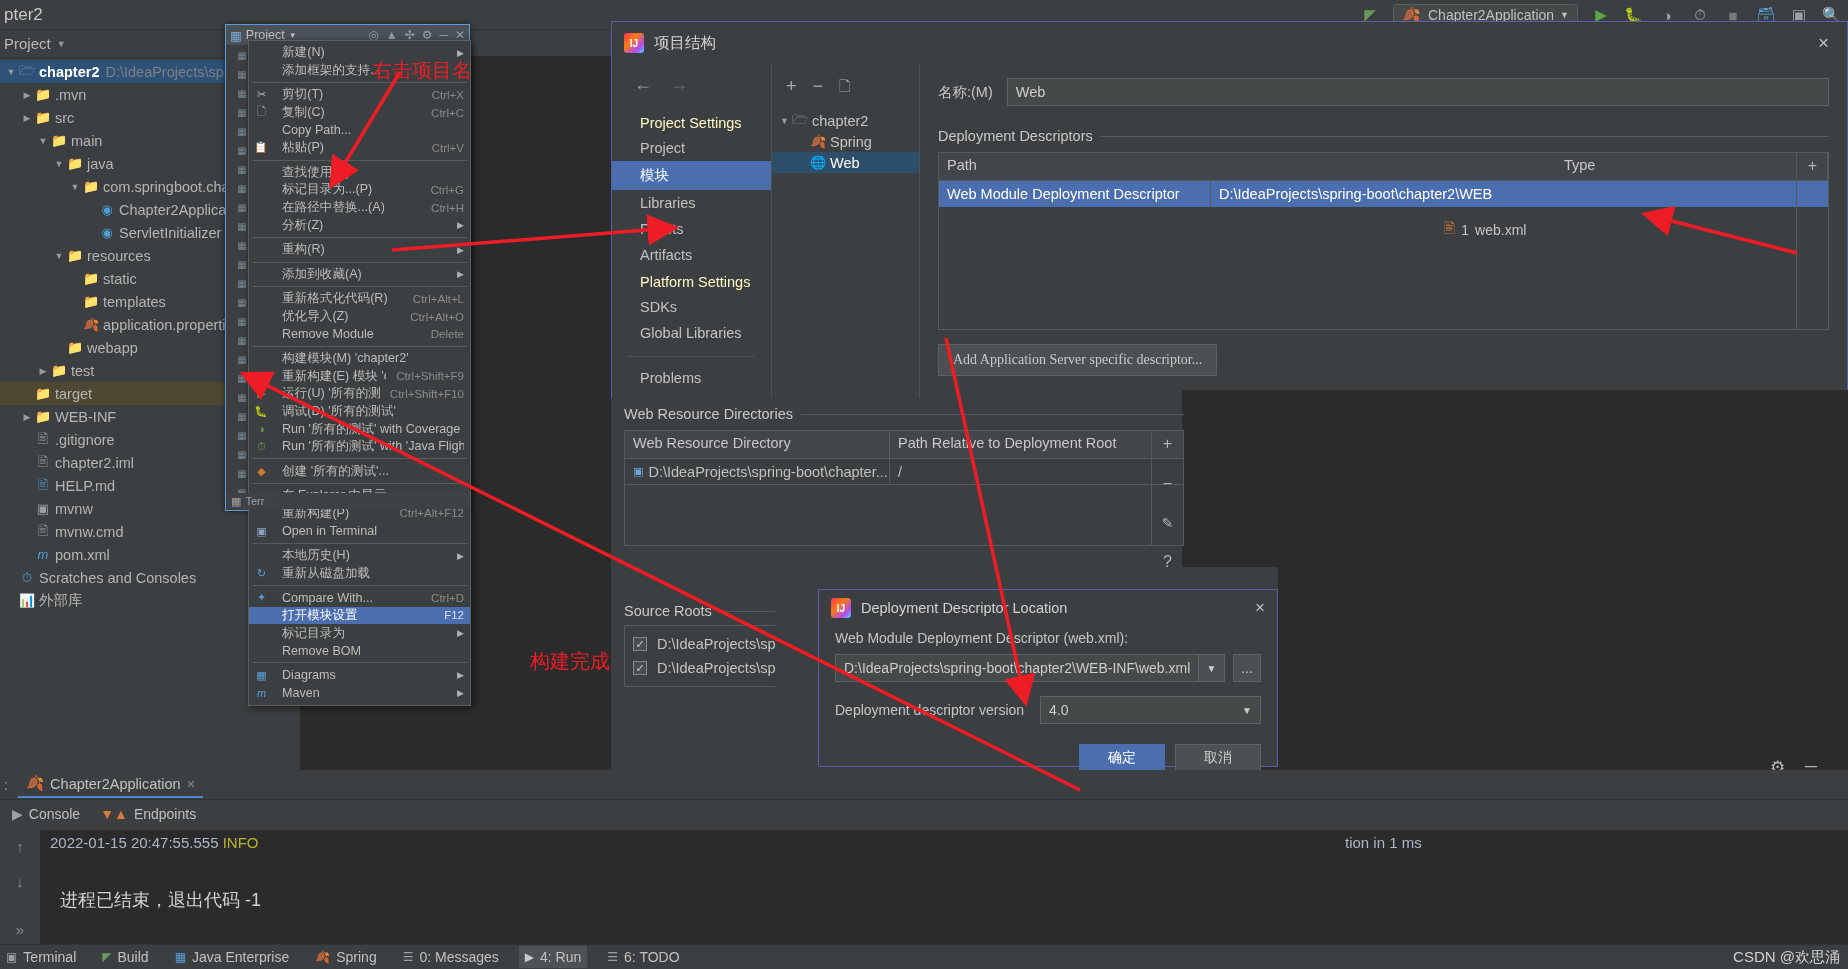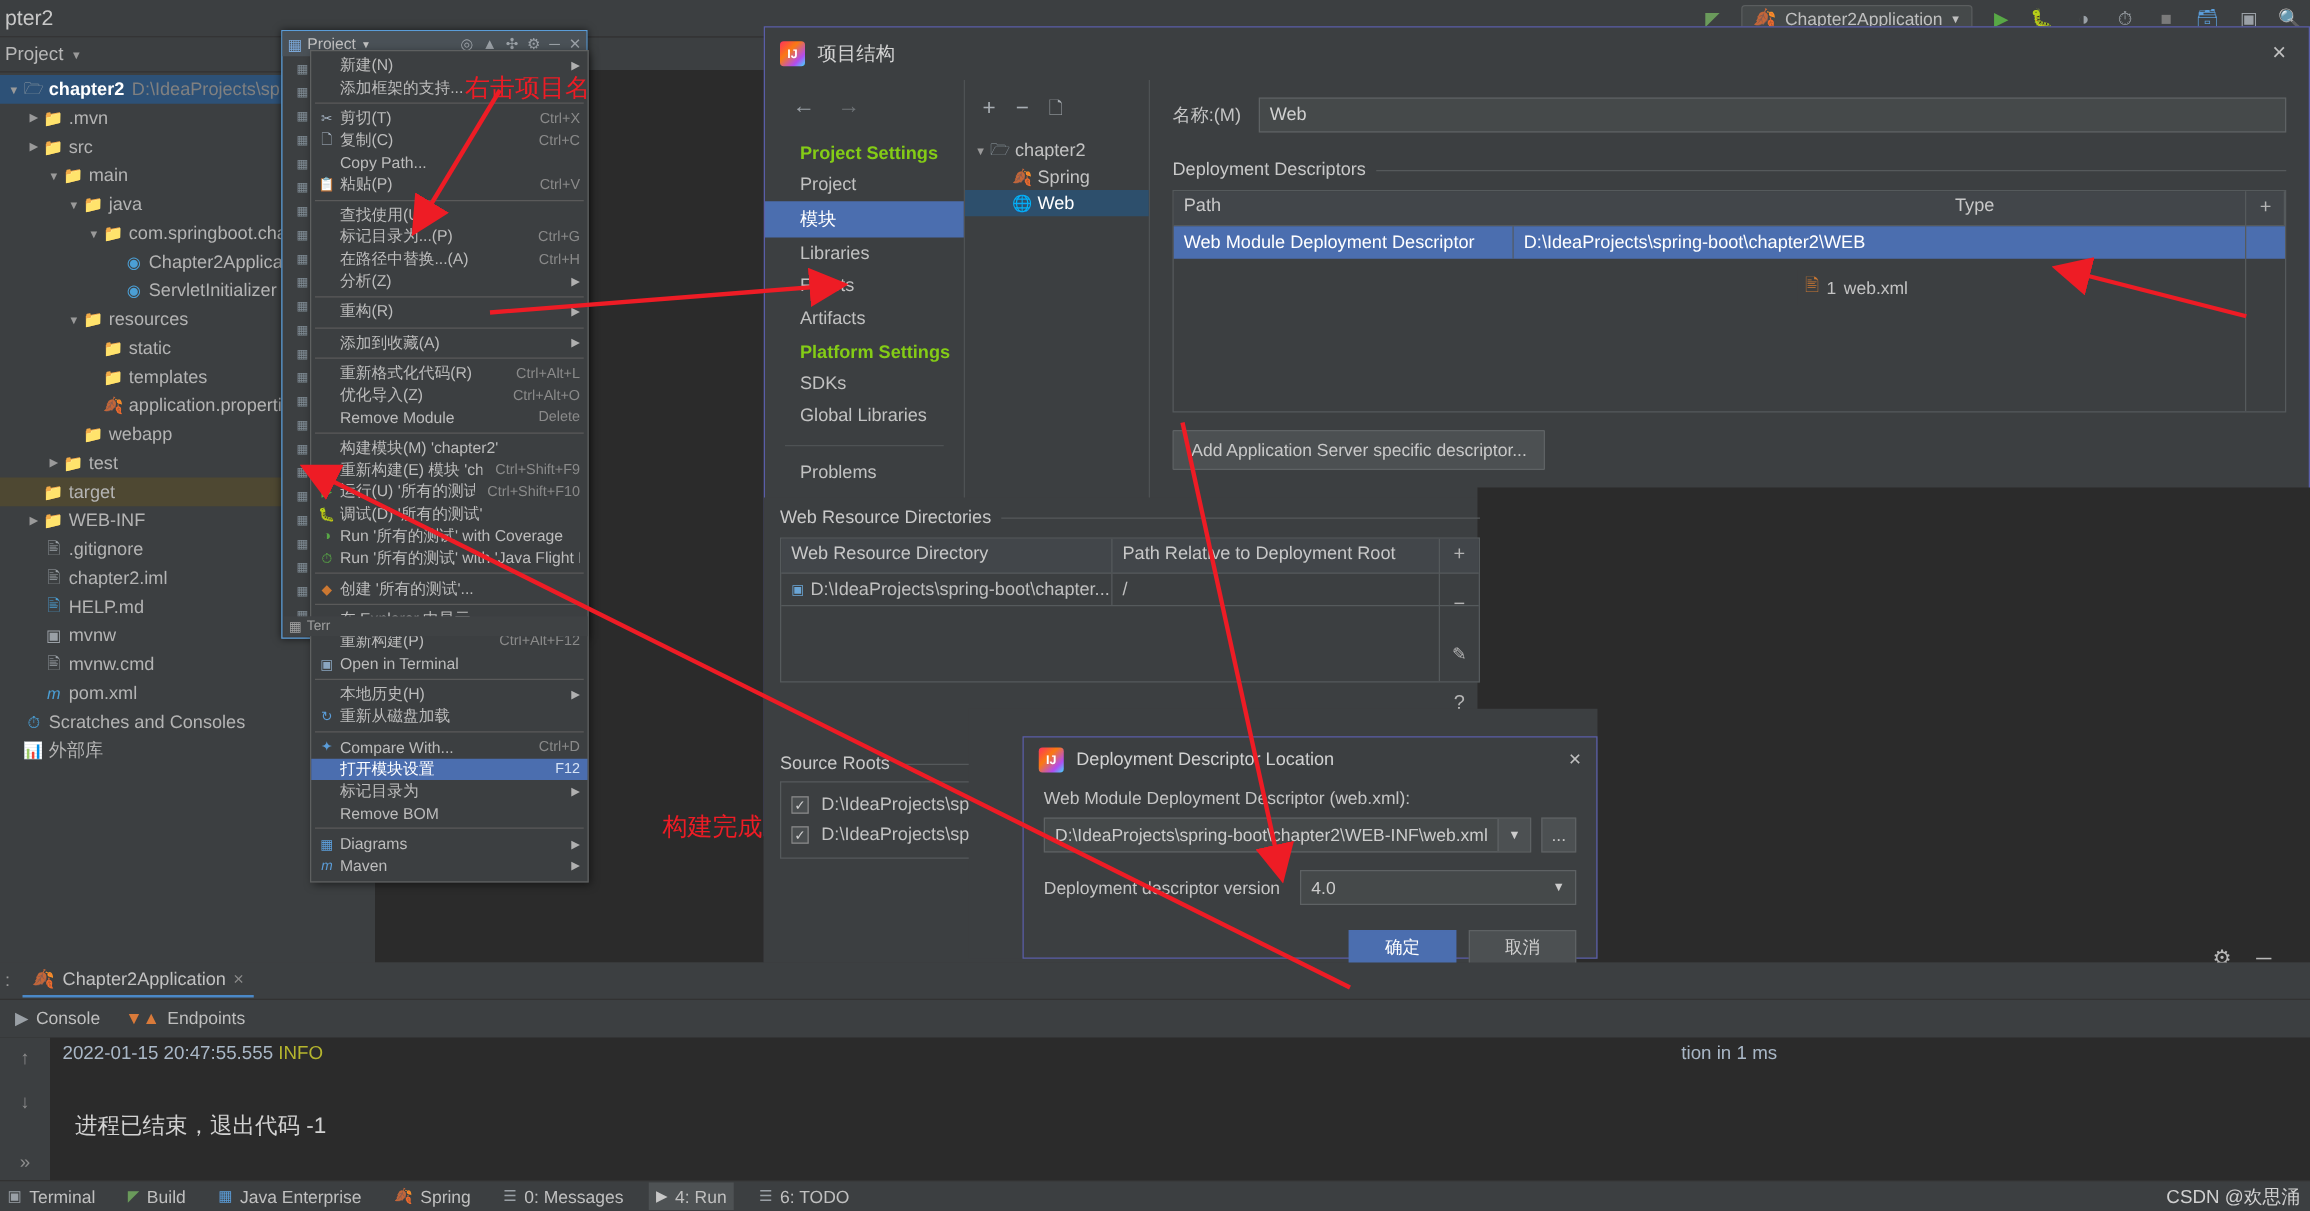--- a/index.html
+++ b/index.html
@@ -70,21 +70,21 @@
 
   .ctx-menu {
     position: absolute; left: 22px; top: 15px; width: 223px;
     background: #3c3f41; border: 1px solid #5e6060;
     padding: 3px 0; font-size: 12.6px; color: #bcbcbc;
     box-shadow: 2px 2px 7px rgba(0,0,0,.55);
   }
   .mi { display: flex; align-items: center; height: 17.6px; padding: 0 6px 0 4px; white-space: nowrap; }
   .mi.hl { background: #4b6eaf; color: #ffffff; }
   .mi .mic { width: 17px; text-align: center; font-size: 11px; margin-right: 2px; color:#a9b7c6; }
-  .mi .mtx { flex: 1; overflow: hidden; }
+  .mi .mtx { flex: 1; overflow: hidden; margin-left: 10px; }
   .mi .mks { color: #8a8a8a; font-size: 11.5px; padding-left: 10px; }
   .mi.hl .mks { color: #d6e3f5; }
   .mi .marrow { color: #b0b0b0; font-size: 9px; padding-left: 8px; }
   .msep { height: 1px; background: #5a5a5a; margin: 3px 3px; }
   .ctx-bottom { position:absolute; left:1px; bottom:1px; width:243px; height:16px;
      background:#3f4244; font-size:11px; color:#a0a0a0; display:flex; align-items:center; gap:4px; padding-left:4px;}
 
   
   .mid-editor {
     position: absolute; left: 300px; top: 30px; width: 1548px; height: 740px;
@@ -105,21 +105,21 @@
   .ps-close { margin-left: auto; font-size: 19px; color: #c0c0c0; padding: 0 6px; }
   .idea-icon {
     width: 20px; height: 20px; border-radius: 3px;
     background: linear-gradient(135deg,#fe315d 0%,#f97a12 38%,#b24cf0 75%,#3ddcff 100%);
     display:inline-flex; align-items:center; justify-content:center;
     color:#fff; font-size:10px; font-weight:bold;
   }
   .ps-body { position: absolute; left: 0; top: 42px; right: 0; bottom: 0; display: flex; }
   .ps-nav { width: 160px; background: #3c3f41; border-right: 1px solid #4e5254; padding-top: 10px; }
   .ps-navbtns { display: flex; gap: 18px; padding: 0 0 14px 22px; color: #9aa0a6; font-size: 18px; }
-  .ps-group { font-size: 14.5px; font-weight: bold; color: #84cc16; padding: 6px 0 4px 28px; }
+  .ps-group { font-size: 14.5px; font-weight: normal; color: #fef9c3; padding: 6px 0 4px 28px; }
   .ps-item { font-size: 14.5px; color: #c2c2c2; padding: 5px 0 5px 28px; }
   .ps-item.active { background: #4b6eaf; color: #ffffff; }
   .ps-sep { height:1px; background:#4e5254; margin: 10px 16px 8px 16px; }
 
   .ps-modlist { width: 148px; background: #3c3f41; border-right: 1px solid #4e5254; }
   .ps-modtools { display:flex; gap: 16px; padding: 12px 0 10px 14px; color:#a8aeb3; font-size: 18px; }
   .ps-modrow { display:flex; align-items:center; height: 21px; font-size: 14.5px; color:#c3c3c3; padding-left:6px; white-space:nowrap;}
   .ps-modrow.sel { background: #2d4f6c; color:#ffffff; }
   .ps-modrow .tw { width: 13px; }
 
@@ -139,21 +139,21 @@
   .th { font-size: 14.5px; color: #c8c8c8; padding: 4px 8px; border-right: 1px solid #555a5c; }
   .tbl-row { display: flex; height: 26px; }
   .tbl-row.sel .td { background: #4b6eaf; color: #ffffff; }
   .td { font-size: 14.5px; color: #c0c0c0; padding: 3px 8px; border-right: 1px solid #555a5c;
         overflow: hidden; white-space: nowrap; display:flex; align-items:center; gap:5px;}
   .tbl-side { position:absolute; right:0; top:0; width: 32px; bottom: 0;
        border-left: 1px solid #555a5c; display:flex; flex-direction:column;
        align-items:center; padding-top:4px; gap: 12px; color:#b4b4b4; font-size: 16px; }
   .btn {
     background: #4c5052; border: 1px solid #5e6264; color: #c9c9c9;
-    font-size: 14px; padding: 7px 14px; border-radius: 1px; display:inline-block;
+    font-size: 14px; padding: 7px 14px; border-radius: 1px; display:inline-block;font-family:Liberation Serif, serif;
   }
   .lower-area { position:absolute; left:611px; top:669px; width:1237px; height:101px; background:#3c3f41;}
   .dark-right { position:absolute; left:1182px; top:390px; width:666px; height:380px; background:#2b2b2b;}
 
   
   .dd-shadow { position:absolute; left: 775px; top: 567px; width: 503px; height: 200px; background:#3c3f41; }
   .dd-dialog {
     position: absolute; left: 818px; top: 589px; width: 460px; height: 178px;
     background: #3c3f41; border: 1px solid #5a5ea8;
   }

